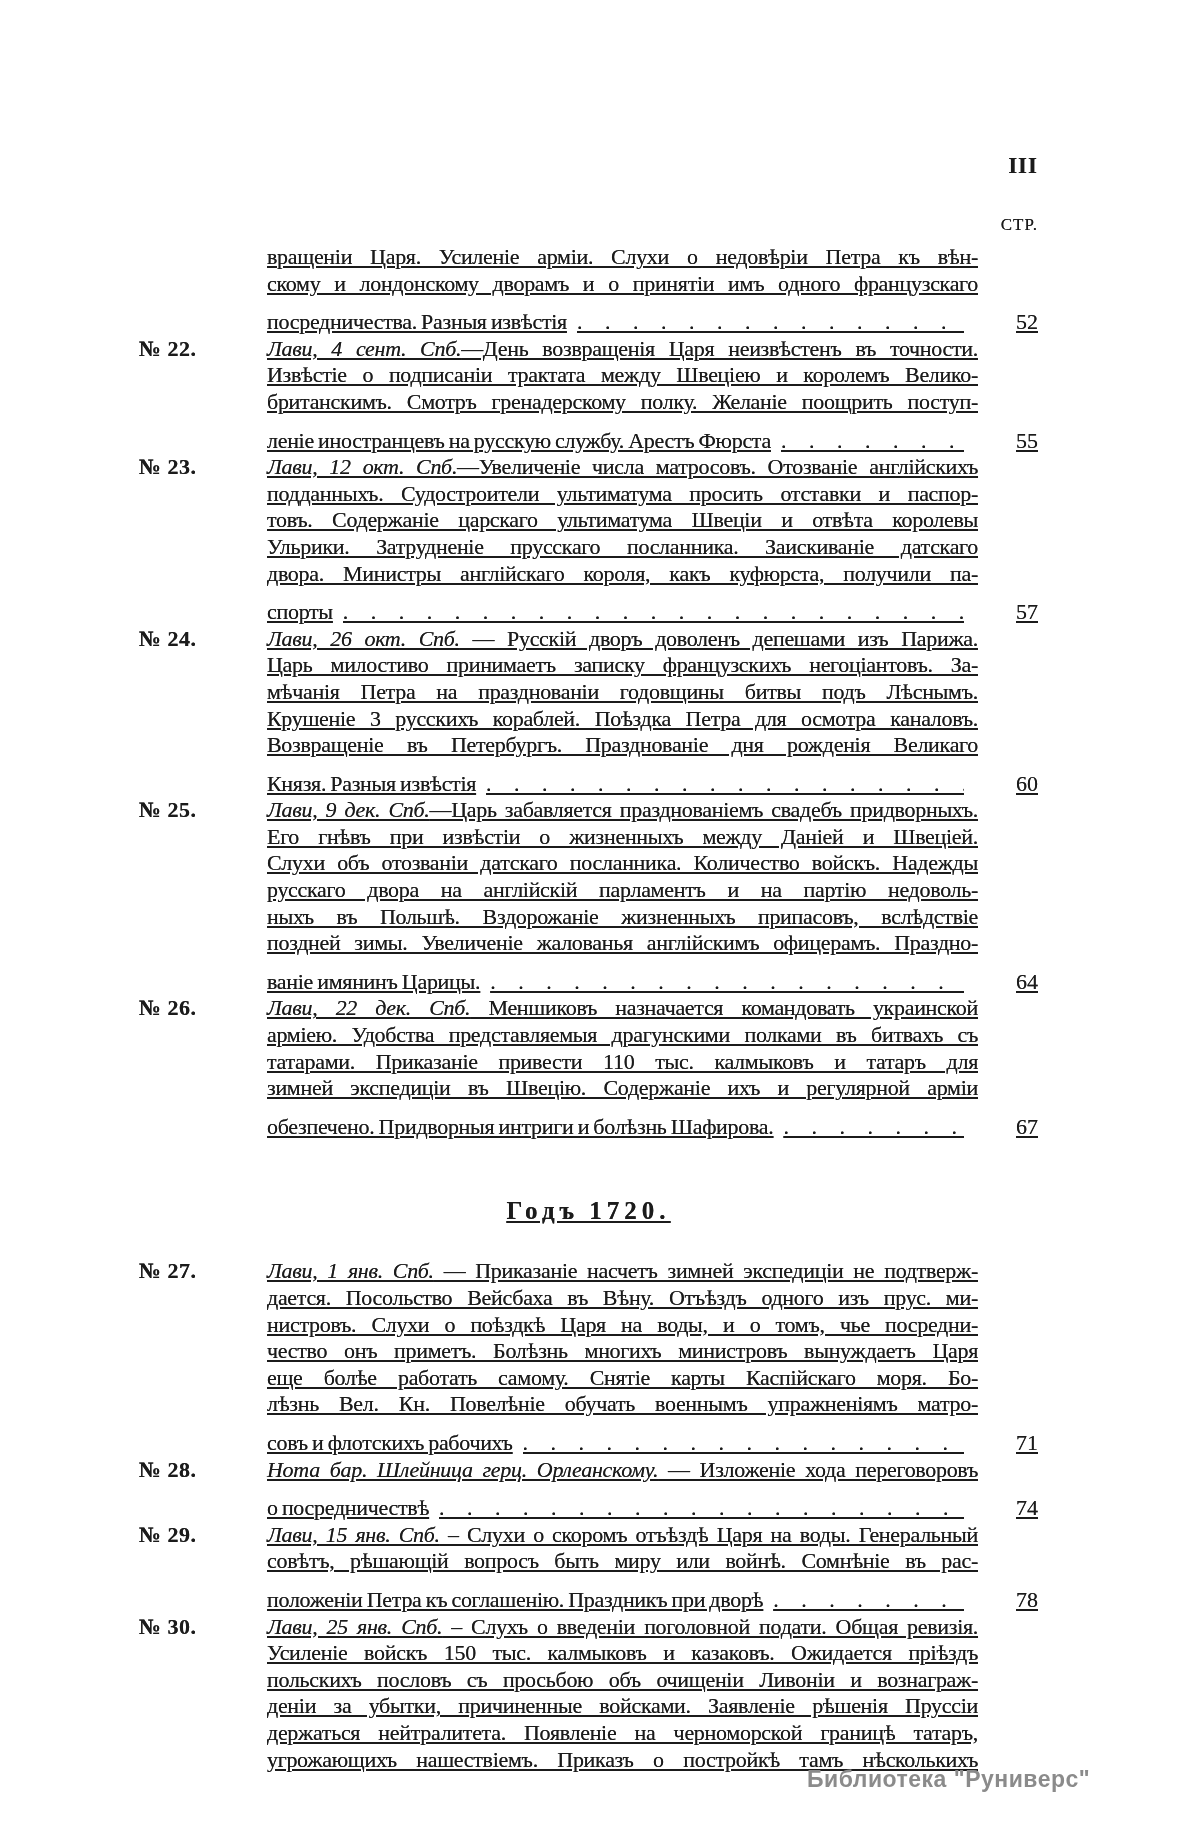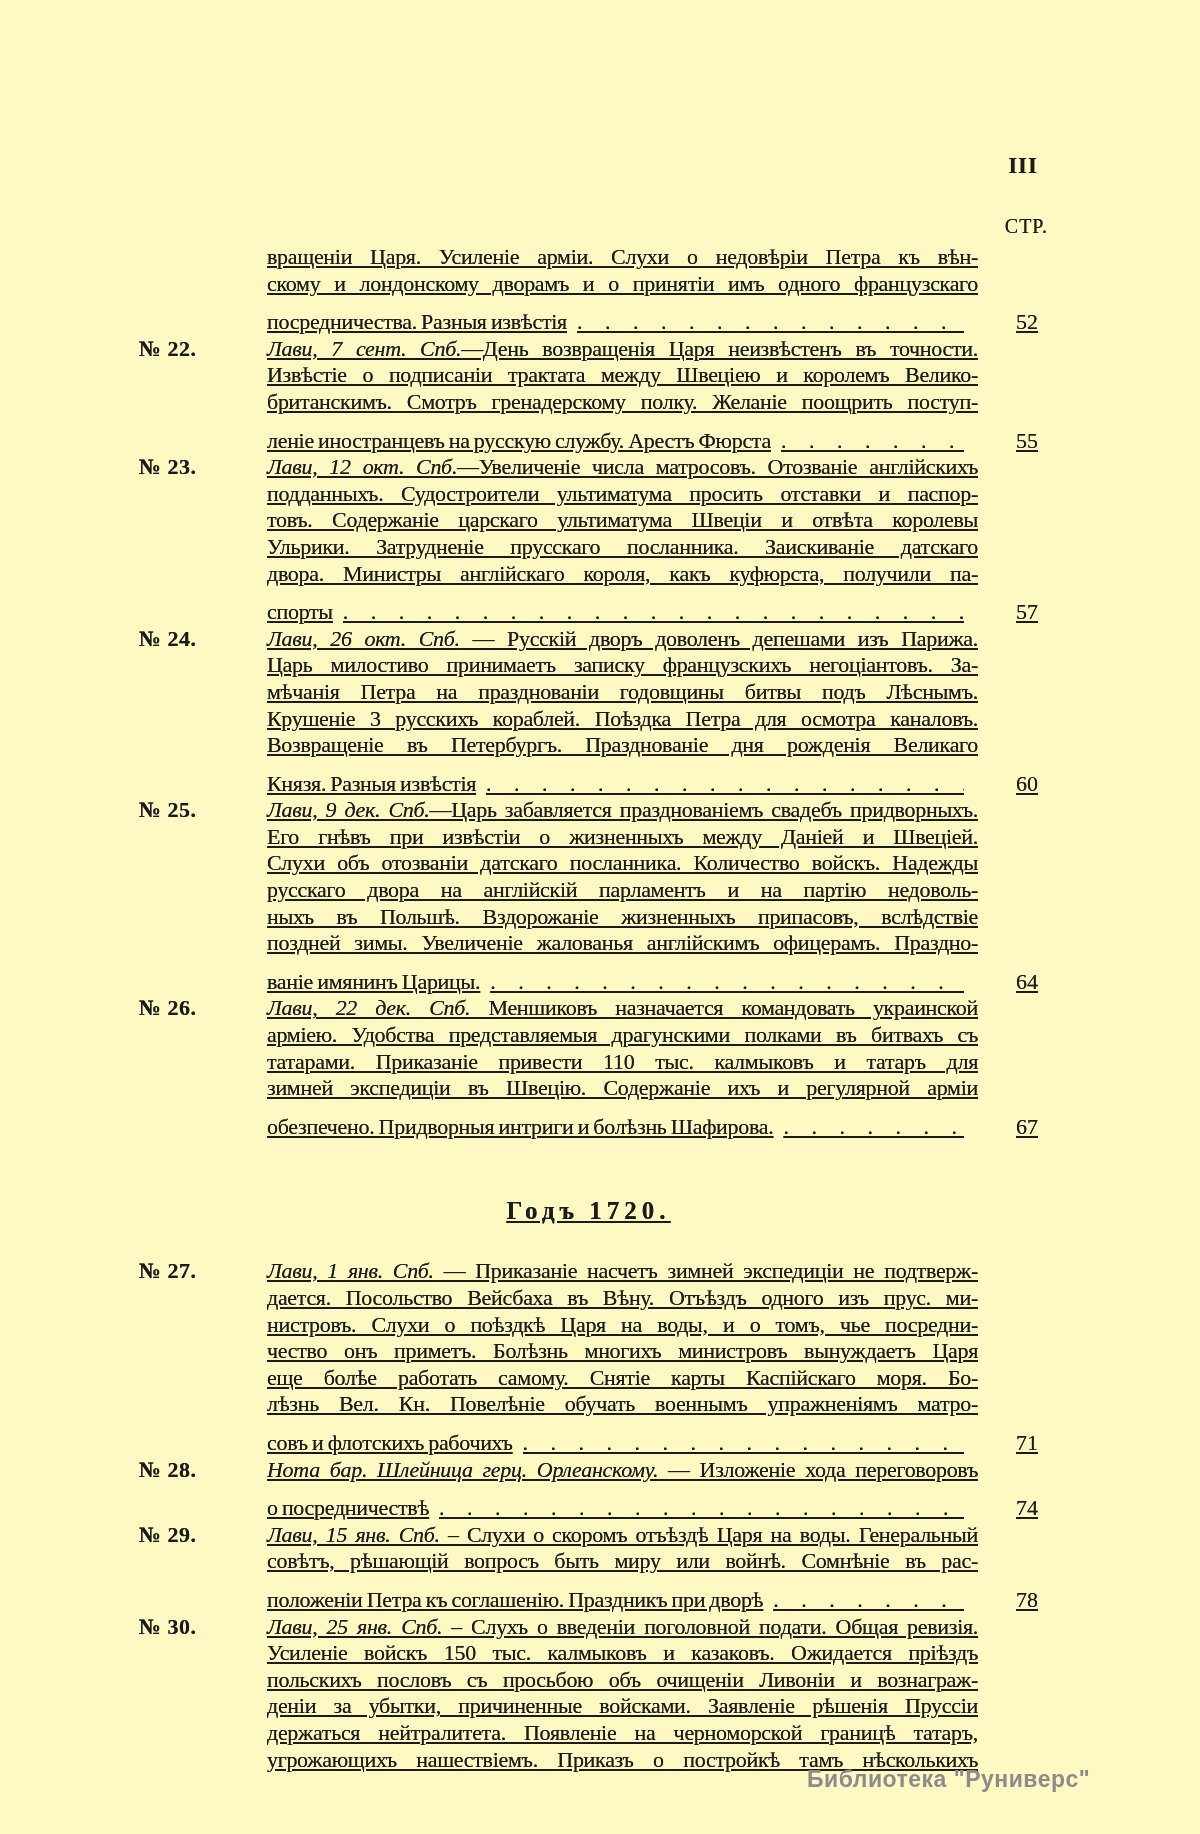--- a/index.html
+++ b/index.html
@@ -1,33 +1,33 @@
 <!DOCTYPE html>
 <html><head>
 <meta charset="utf-8">
 <style>
   html,body{margin:0;padding:0;background:#e8e8e6;}
   .page{
     position:relative;
     width:1200px;height:1834px;
     margin:0 auto;
-    background:#fef9c3;
+    background:#ffffff;
     overflow:hidden;
     font-family:"Liberation Serif","DejaVu Serif",serif;
     color:#1b1b1b;
   }
   .ink{ text-shadow:0 0 .45px rgba(10,10,10,.75); }
 
   .folio{
     position:absolute; top:153px; right:162px;
     font-size:23px; font-weight:bold; letter-spacing:1px;
   }
   .colhead{
-    position:absolute; top:215px; right:152px;
-    font-size:20px; letter-spacing:1px;
+    position:absolute; top:215px; right:162px;
+    font-size:17px; letter-spacing:1px;
   }
 
   .content{
     position:absolute; left:267px; top:244px; width:711px;
     font-size:22px; line-height:26.6px;
     letter-spacing:-0.3px; word-spacing:-1px;text-decoration:underline;
   }
 
   .jline{
     position:relative;
@@ -87,21 +87,21 @@
       <div class="entry">
         <div class="jline first"><span class="rest">вращеніи Царя. Усиленіе арміи. Слухи о недовѣріи Петра къ вѣн-</span></div>
         <div class="jline">скому и лондонскому дворамъ и о принятіи имъ одного французскаго</div>
         <div class="lline">
           <span class="ltext">посредничества. Разныя извѣстія</span>
           <span class="leader">. . . . . . . . . . . . . . . . . . . . . . . . . . . . . . . . . . . . . . . . . . . . . . . .</span>
           <span class="pagenum">52</span>
         </div>
       </div>
       <div class="entry">
-        <div class="jline first"><span class="num">№ 22.</span><span class="head">Лави, 7 сент. Спб.</span><span class="rest">—День возвращенія Царя неизвѣстенъ въ точности.</span></div>
+        <div class="jline first"><span class="num">№ 22.</span><span class="head">Лави, 4 сент. Спб.</span><span class="rest">—День возвращенія Царя неизвѣстенъ въ точности.</span></div>
         <div class="jline">Извѣстіе о подписаніи трактата между Швеціею и королемъ Велико-</div>
         <div class="jline">британскимъ. Смотръ гренадерскому полку. Желаніе поощрить поступ-</div>
         <div class="lline">
           <span class="ltext">леніе иностранцевъ на русскую службу. Арестъ Фюрста</span>
           <span class="leader">. . . . . . . . . . . . . . . . . . . . . . . . . . . . . . . . . . . . . . . . . . . . . . . .</span>
           <span class="pagenum">55</span>
         </div>
       </div>
       <div class="entry">
         <div class="jline first"><span class="num">№ 23.</span><span class="head">Лави, 12 окт. Спб.</span><span class="rest">—Увеличеніе числа матросовъ. Отозваніе англійскихъ</span></div>

